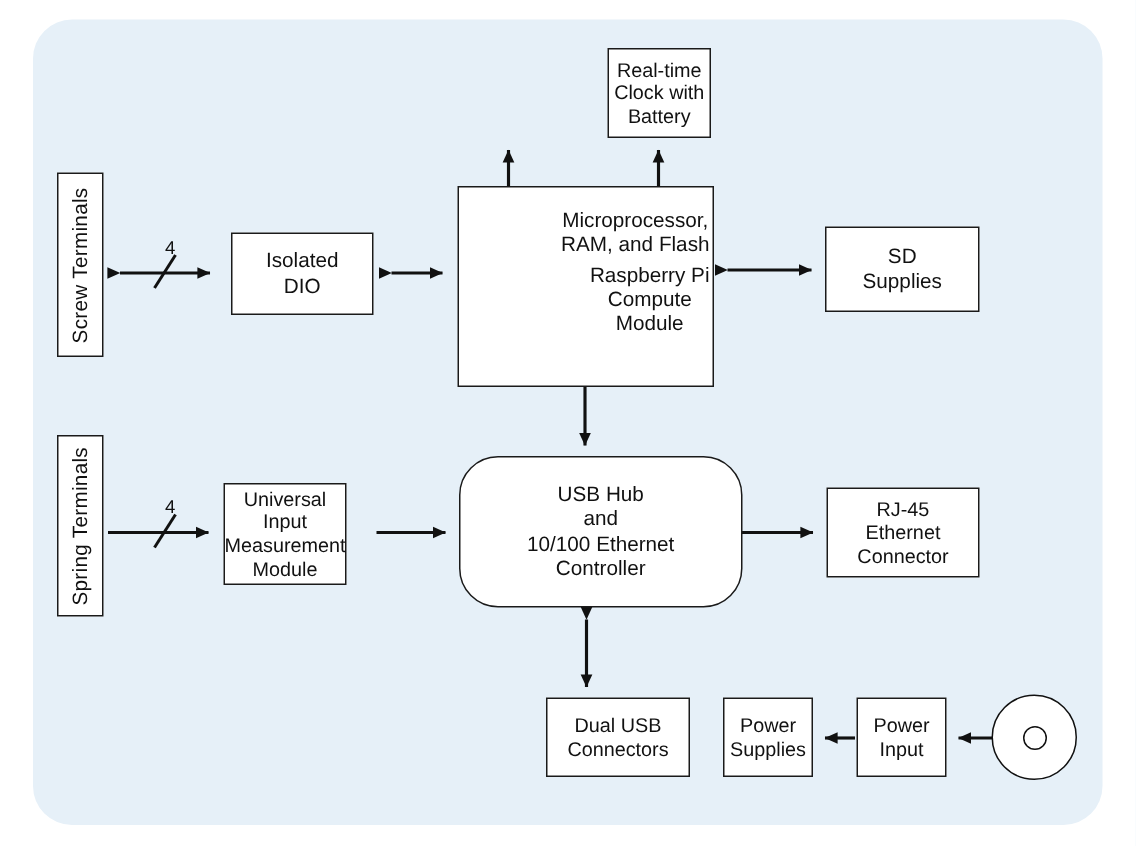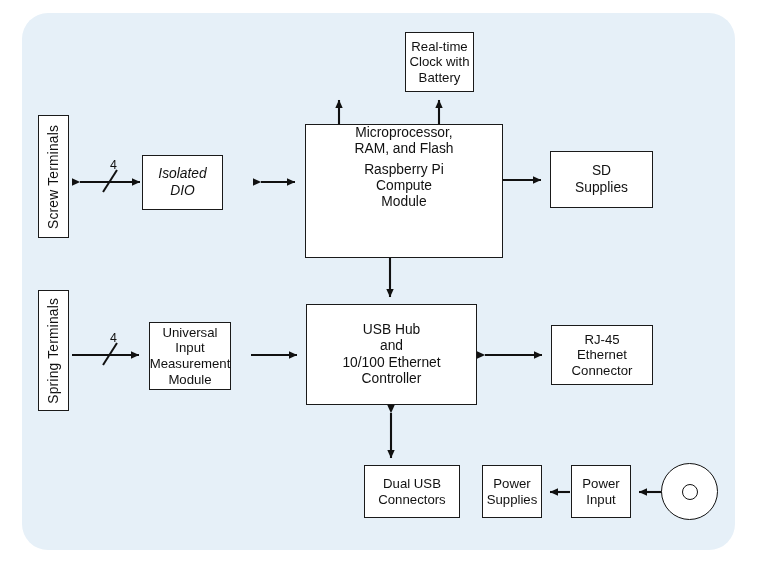--- a/index.html
+++ b/index.html
@@ -91,52 +91,52 @@
     <span class="lbl f14">Screw Terminals</span>
   </div>
 
   <div class="vert" style="left:38px;top:290px;width:31px;height:121px;">
     <span class="lbl f14">Spring Terminals</span>
   </div>
 
   <div class="slashnum f12" style="left:110px;top:158px;">4</div>
   <div class="slashnum f12" style="left:110px;top:331px;">4</div>
 
-  <div class="box" style="left:142px;top:155px;width:81px;height:55px;font-style:italic;">
+  <div class="box" style="left:154px;top:155px;width:95px;height:55px;">
     <span class="lbl f14">Isolated
 DIO</span>
   </div>
 
   <div class="box" style="left:149px;top:322px;width:82px;height:68px;">
     <span class="lbl f13">Universal Input
 Measurement
 Module</span>
   </div>
 
 
   <div class="box" style="left:405px;top:32px;width:69px;height:60px;">
     <span class="lbl f13">Real-time
 Clock with
 Battery</span>
   </div>
 
-  <div class="box" style="left:305px;top:124px;width:198px;height:134px;flex-direction:column;justify-content:flex-start;padding-top:0;">
+  <div class="box" style="left:305px;top:124px;width:171px;height:134px;flex-direction:column;justify-content:flex-start;padding-top:14px;align-items:flex-end;">
     <span class="lbl f14">Microprocessor,
 RAM, and Flash</span>
     <span class="lbl f14" style="margin-top:4px;">Raspberry Pi
 Compute
 Module</span>
   </div>
 
   <div class="box" style="left:550px;top:151px;width:103px;height:57px;">
     <span class="lbl f14">SD
 Supplies</span>
   </div>
 
-  <div class="box" style="left:306px;top:304px;width:171px;height:101px;">
+  <div class="box" style="left:306px;top:304px;width:189px;height:101px;border-radius:26px;">
     <span class="lbl f14">USB Hub
 and
 10/100 Ethernet
 Controller</span>
   </div>
 
   <div class="box" style="left:551px;top:325px;width:102px;height:60px;">
     <span class="lbl f13">RJ-45
 Ethernet
 Connector</span>

